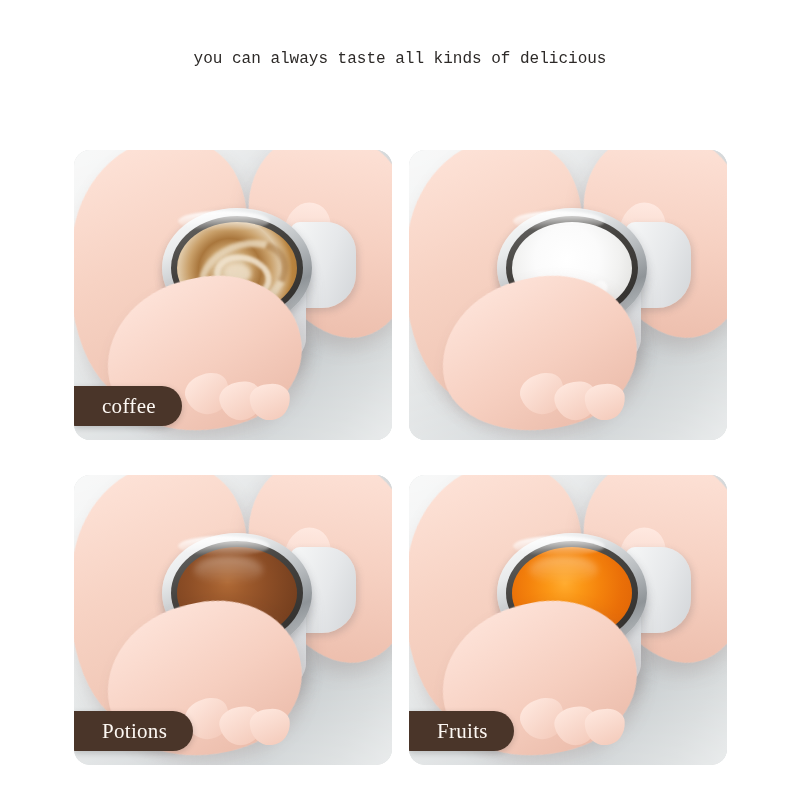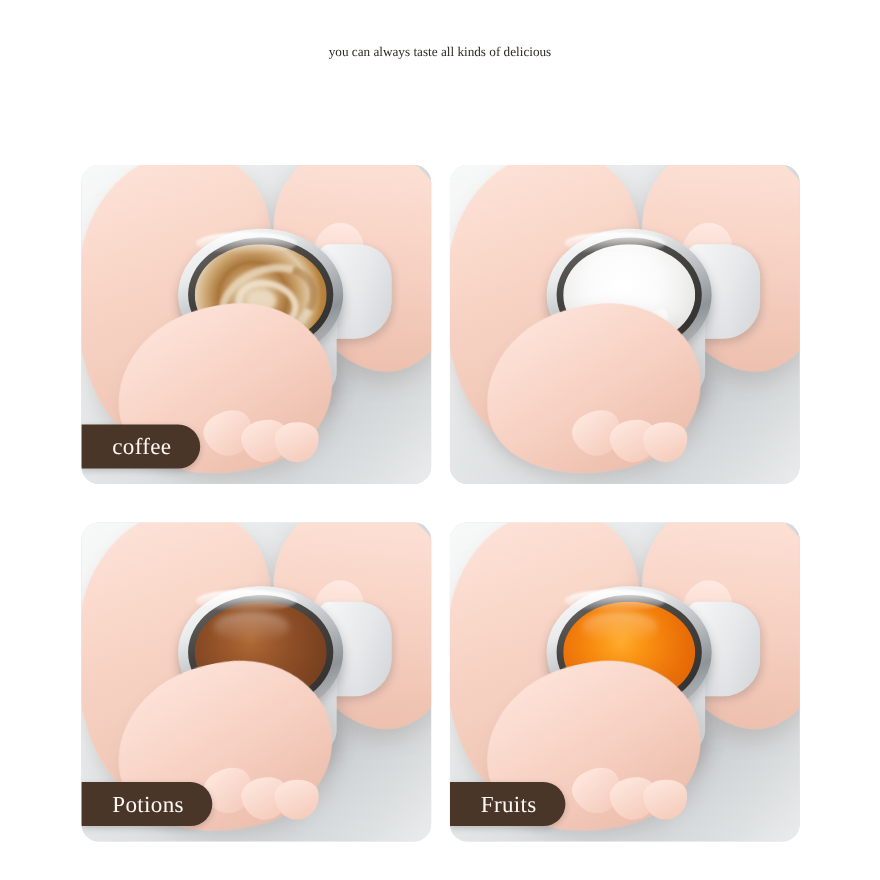--- a/index.html
+++ b/index.html
@@ -24,26 +24,26 @@
   .headline {
     font-family: "Liberation Serif", "DejaVu Serif", serif;
     font-size: 33px;
     line-height: 40px;
     color: #bd8e72;
     font-weight: 400;
     letter-spacing: 0.2px;
     white-space: nowrap;
   }
   .subhead {
-    font-family: Liberation Serif, serif;
-    font-size: 12px;
+    font-family: Liberation Mono, monospace;
+    font-size: 16px;
     line-height: 26px;
     color: #2d2a28;
     font-weight: 400;
-    margin-top: 8px;
+    margin-top: 20px;
     white-space: nowrap;
   }
 
   
   .grid {
     position: absolute;
     left: 74px;
     top: 150px;
     width: 653px;
     height: 615px;

